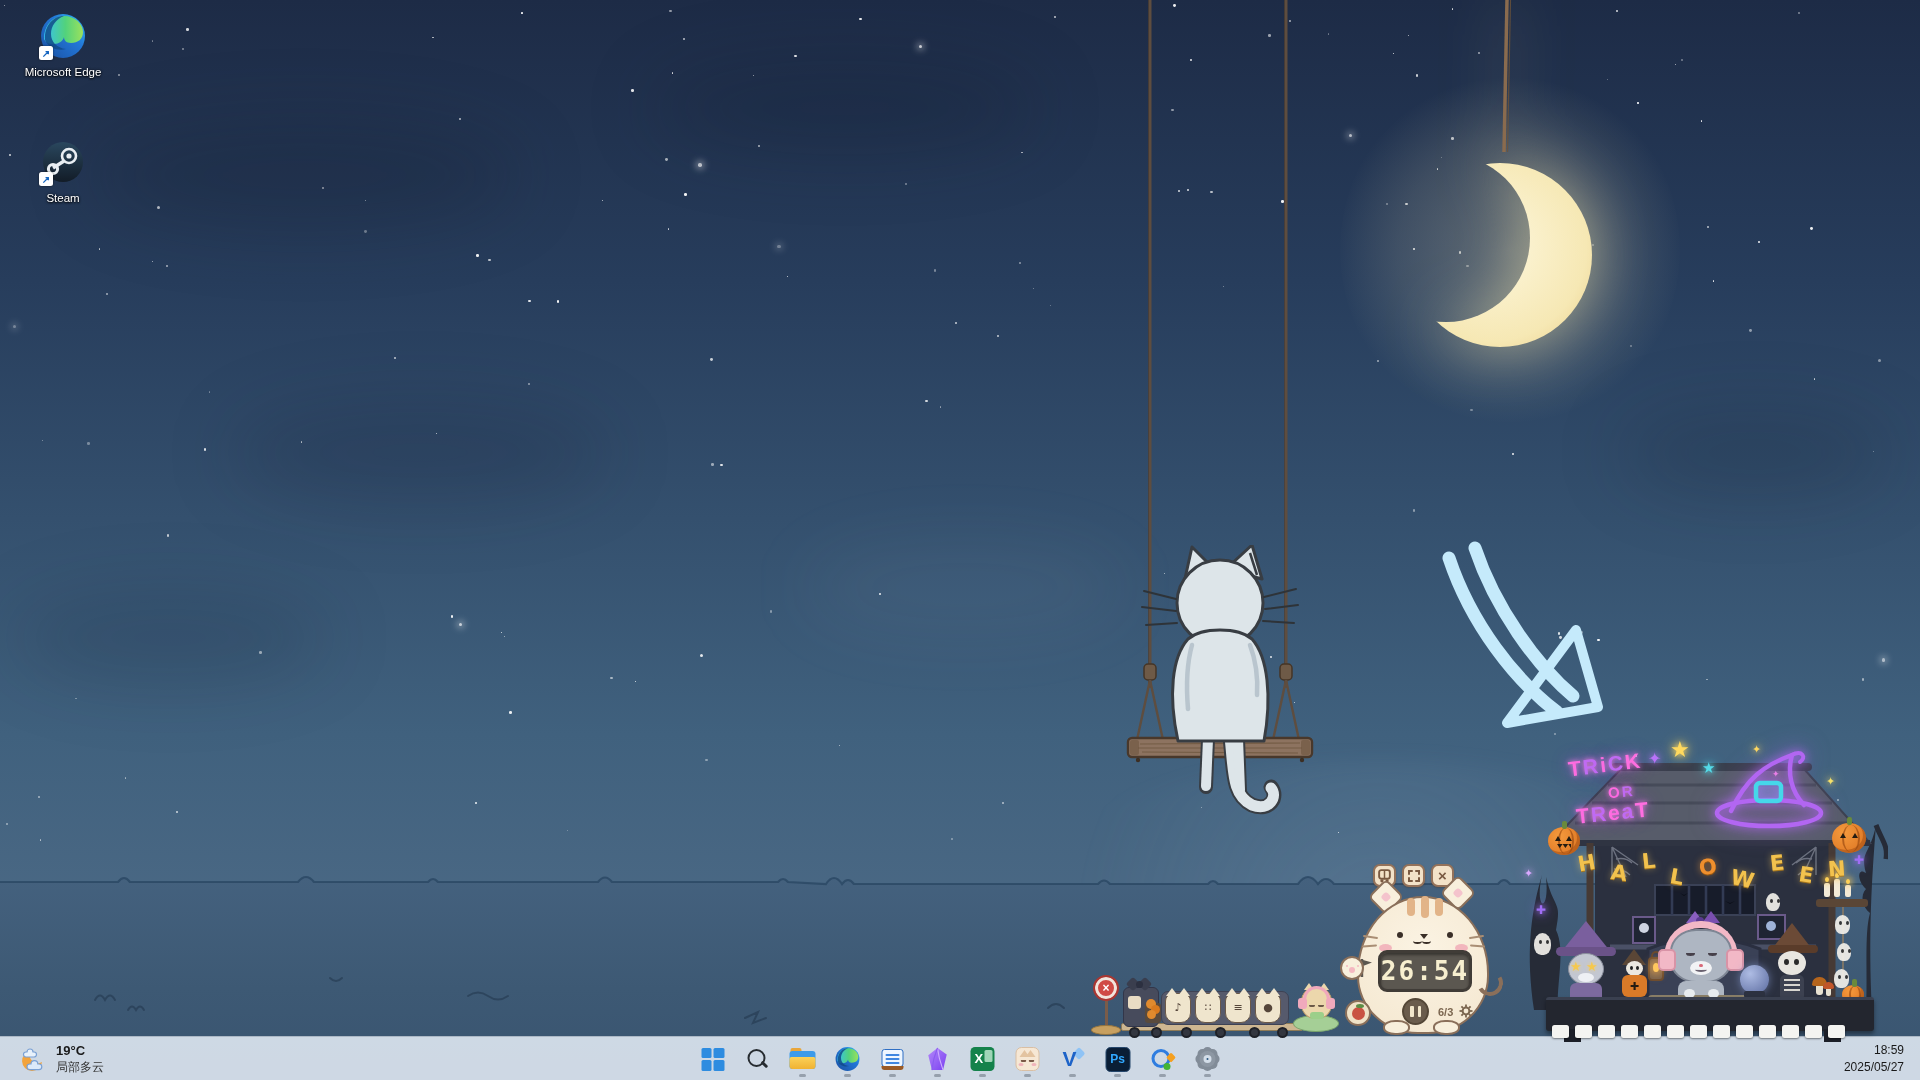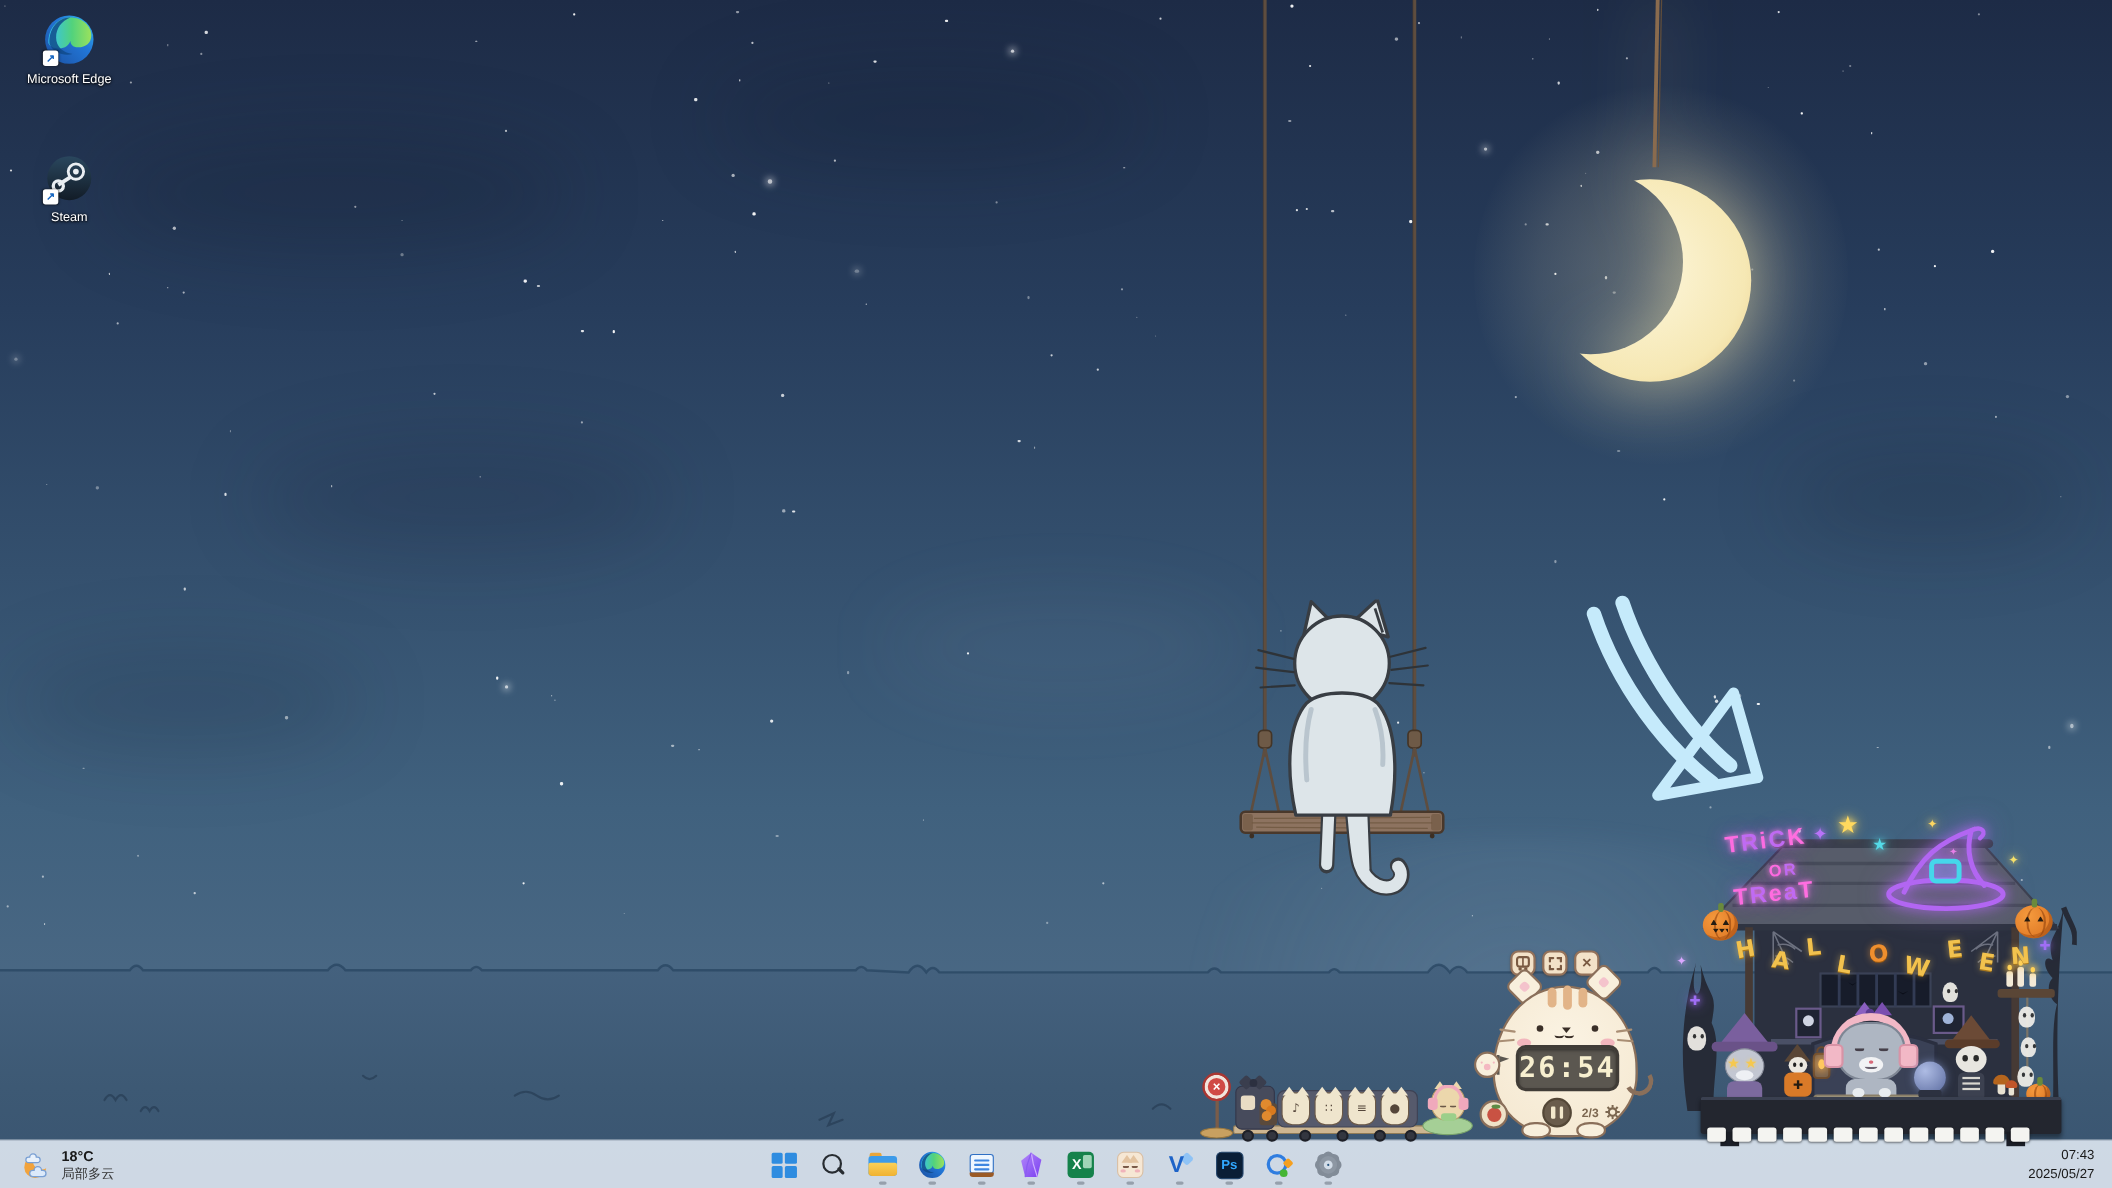--- a/index.html
+++ b/index.html
@@ -469,21 +469,21 @@
   </div>
 
   <div class="taskbar">
     <div class="tb-weather">
       <svg width="30" height="30" viewBox="0 0 30 30">
         <path d="M13,7 A10,10 0 1 0 24,18 A8,8 0 0 1 13,7 Z" fill="#f2a33c"></path>
         <path d="M9,8 a3,3 0 0 1 6,0 h1 a2.5,2.5 0 0 1 0,5 h-8 a2.5,2.5 0 0 1 0,-5 z" fill="#e8f1fb" stroke="#7aa0d4" stroke-width="1.2"></path>
         <path d="M13,20 a3.4,3.4 0 0 1 6.8,0 h1.2 a2.8,2.8 0 0 1 0,5.6 h-9.2 a2.8,2.8 0 0 1 0,-5.6 z" fill="#dbe9fa" stroke="#7aa0d4" stroke-width="1.2"></path>
       </svg>
       <div class="tb-wtxt">
-        <span class="tb-temp">18°C</span>
+        <span class="tb-temp">19°C</span>
         <span class="tb-cond">局部多云</span>
       </div>
     </div>
 
     <div class="tb-center">
       <button class="tb-btn">
         <span class="ic-start">
             <i></i>
             <i></i>
             <i></i>
@@ -567,21 +567,21 @@
           <span class="gear-t"></span>
             <span class="gear-t r45"></span>
           <span class="gear-c"></span>
             <span class="gear-h"></span>
             <span class="gear-d"></span>
         </span>
       </button>
     </div>
 
     <div class="tb-tray">
-      <span>07:43</span>
+      <span>18:59</span>
       <span>2025/05/27</span>
     </div>
   </div>
 
   <div class="train">
     <div style="position:absolute;left:20px;top:20px;width:3px;height:32px;background:#7a5c49"></div>
     <div style="position:absolute;left:8px;top:0;width:26px;height:26px;border-radius:50%;background:#d04a45;border:2px solid #a83732;box-shadow:inset 0 0 0 3px #f1e4dc;display:flex;align-items:center;justify-content:center;color:#fff;font-weight:bold;font-size:12px">×</div>
     <div style="position:absolute;left:6px;top:50px;width:30px;height:10px;border-radius:50%;background:#c8a060;border:1.5px solid #97763f"></div>
 
     <div style="position:absolute;left:36px;top:48px;width:182px;height:8px;background:#cdb691;border:1.5px solid #8f7b57;border-radius:2px"></div>
@@ -866,21 +866,21 @@
 
     <div class="pom-paw">
         <i></i>
       </div>
     <div class="pom-arm"></div>
 
     <button class="pom-pause">
         <i></i>
         <i></i>
       </button>
-    <span class="pom-session">2/3</span>
+    <span class="pom-session">6/3</span>
     <svg style="position:absolute;left:114px;top:152px" width="14" height="14" viewBox="0 0 14 14">
       <circle cx="7" cy="7" r="3.4" fill="none" stroke="#7c6750" stroke-width="2"></circle>
       <g stroke="#7c6750" stroke-width="1.8">
         <line x1="7" y1="0.5" x2="7" y2="3"></line>
           <line x1="7" y1="11" x2="7" y2="13.5"></line>
         <line x1="0.5" y1="7" x2="3" y2="7"></line>
           <line x1="11" y1="7" x2="13.5" y2="7"></line>
         <line x1="2.4" y1="2.4" x2="4.2" y2="4.2"></line>
           <line x1="9.8" y1="9.8" x2="11.6" y2="11.6"></line>
         <line x1="11.6" y1="2.4" x2="9.8" y2="4.2"></line>

